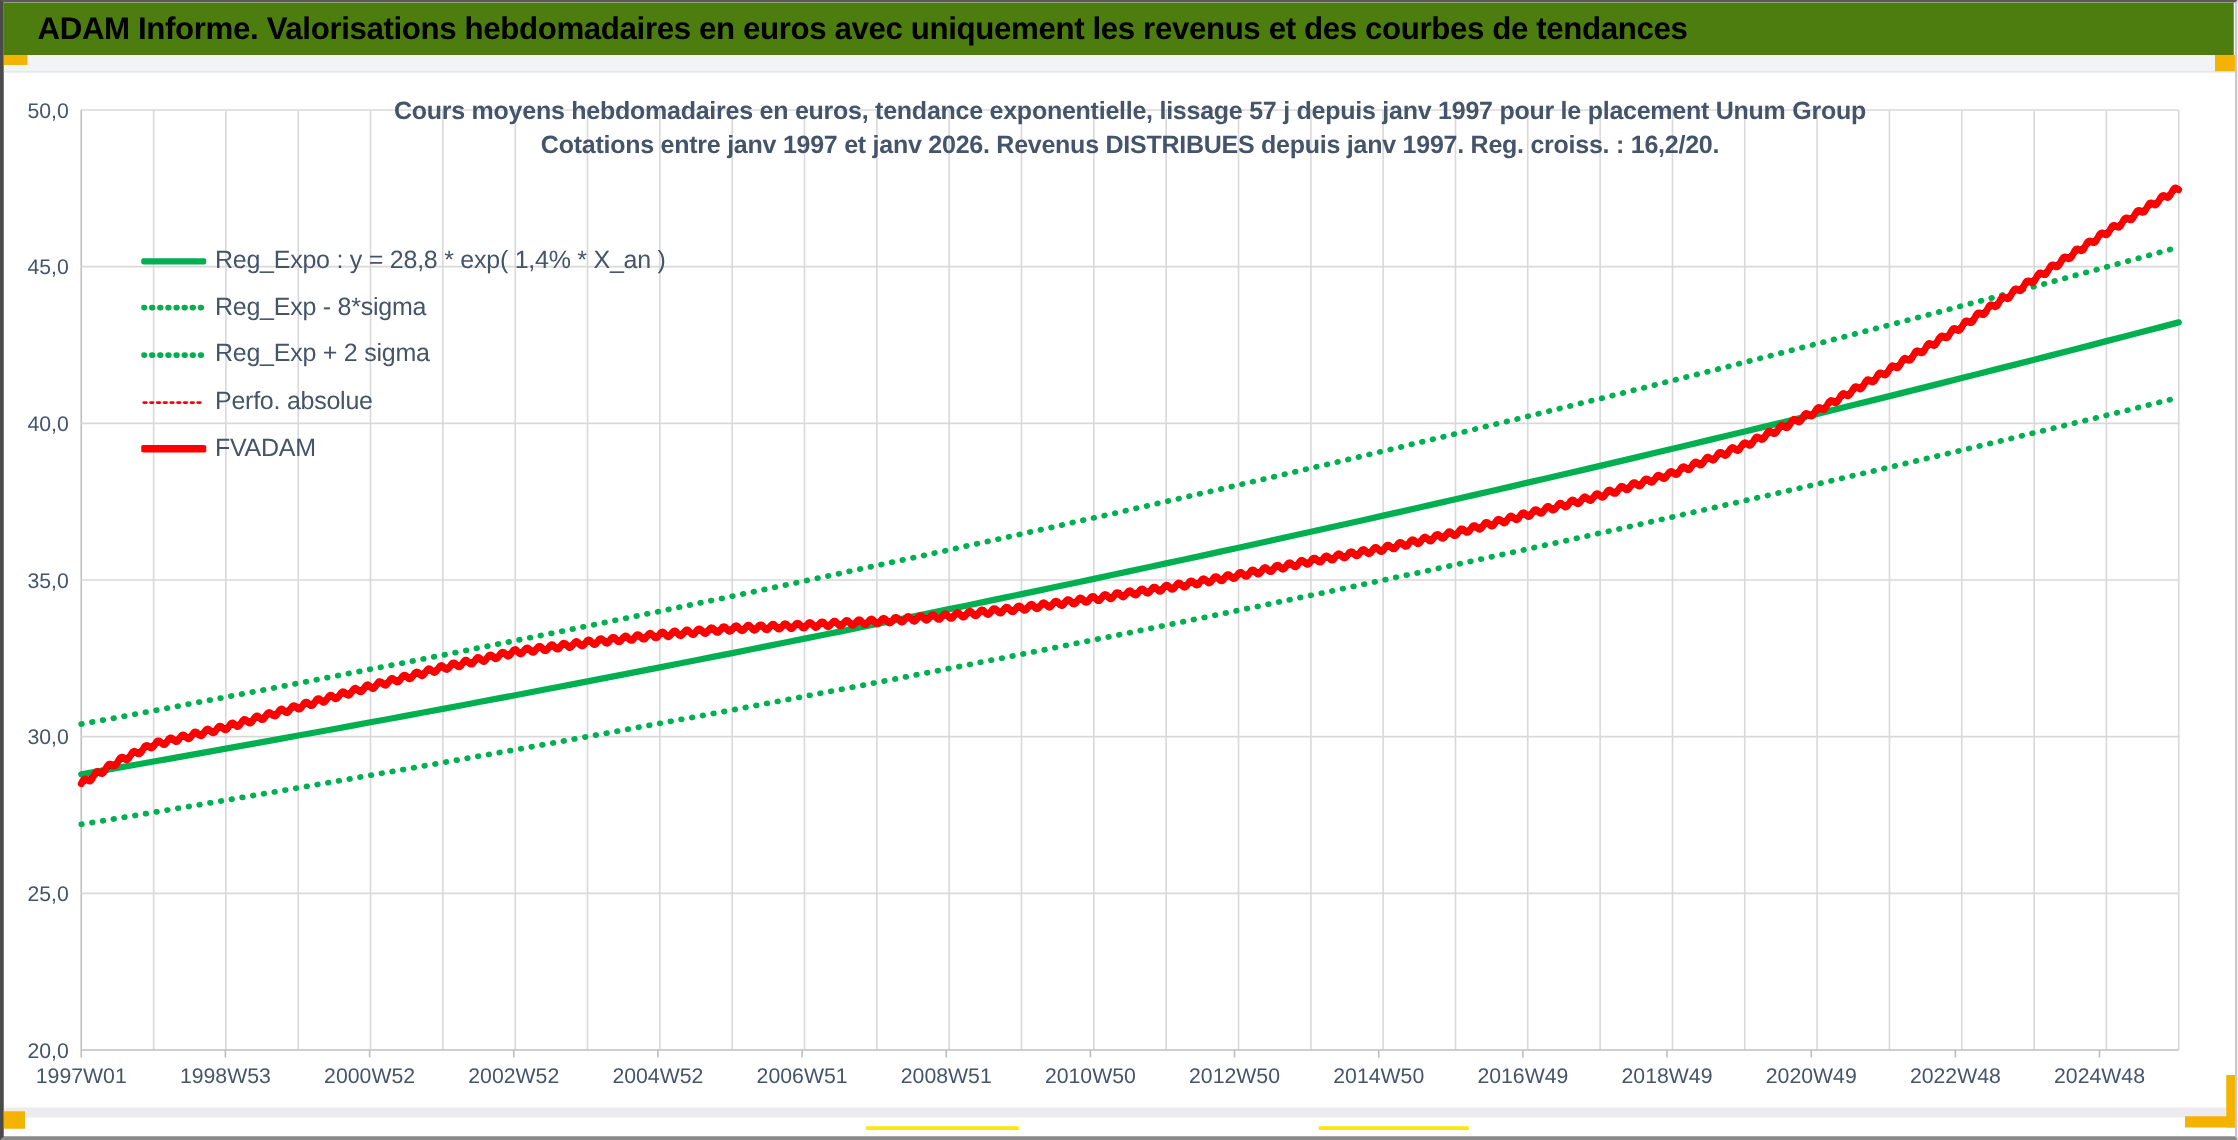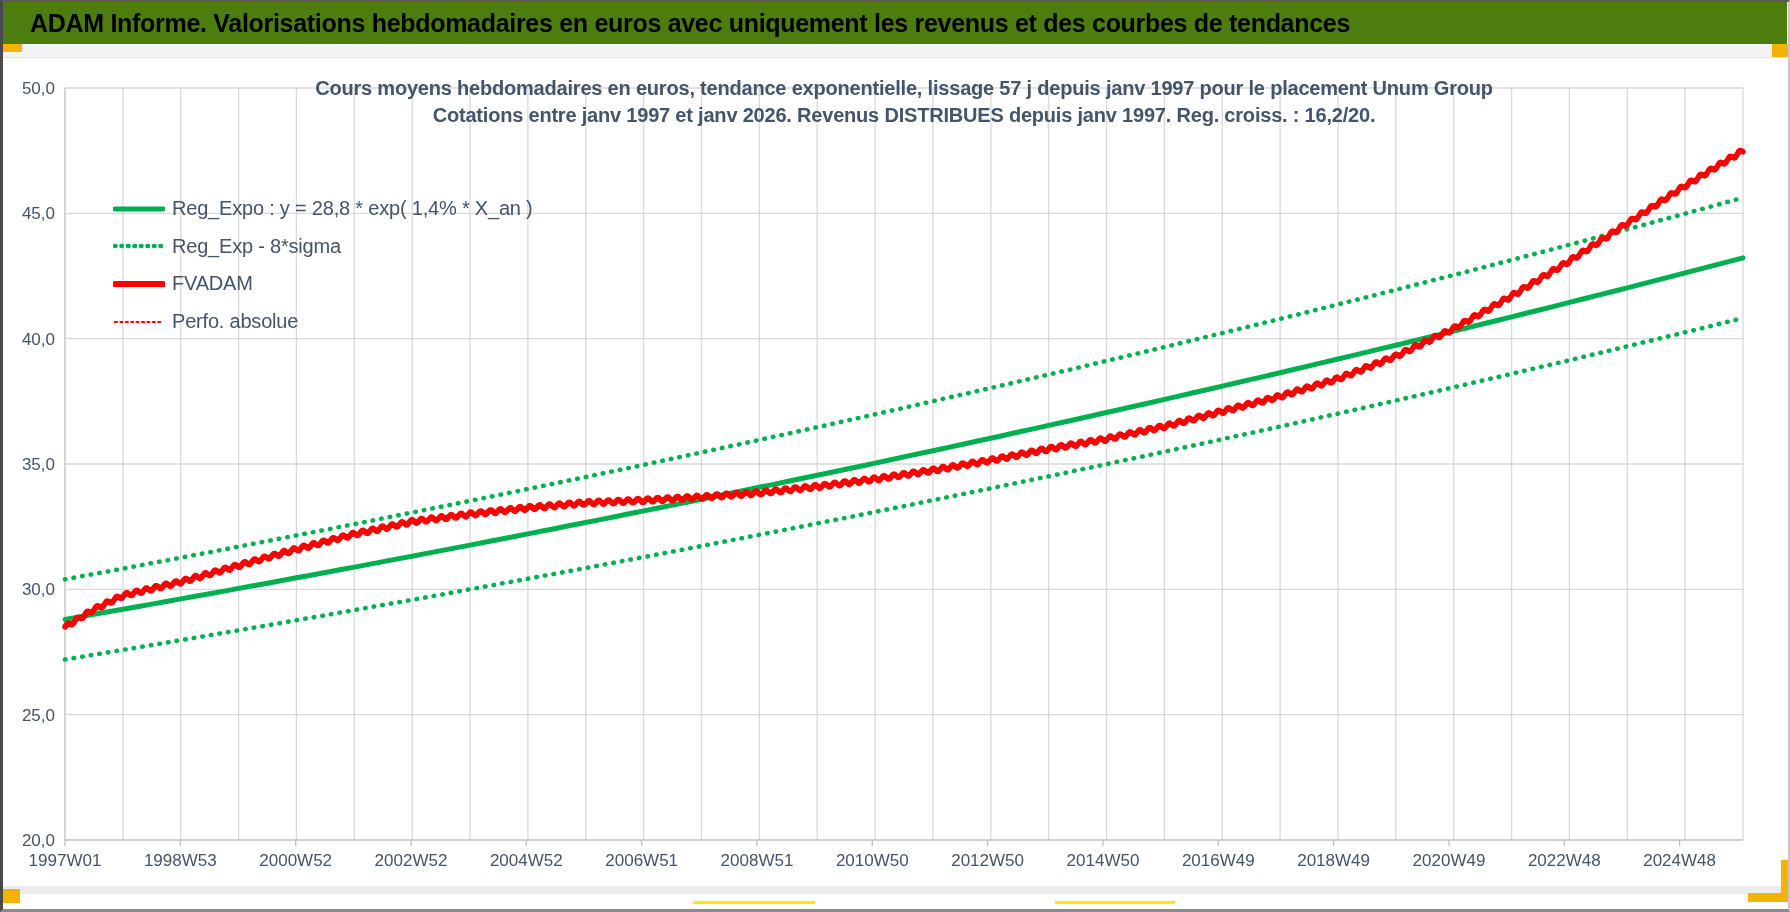--- a/index.html
+++ b/index.html
@@ -147,29 +147,35 @@
           <span>Reg_Expo : y = 28,8 * exp( 1,4% *  X_an )</span>
         </div>
         <div class="legend-row">
           <svg width="52" height="16">
             <line x1="2" y1="8" x2="50" y2="8" stroke="#00B050" stroke-width="4.6" stroke-dasharray="0.5 6" stroke-linecap="round"></line>
           </svg>
           <span>Reg_Exp - 8*sigma</span>
         </div>
         <div class="legend-row">
           <svg width="52" height="16">
-            <line x1="2" y1="8" x2="50" y2="8" stroke="#FF0000" stroke-width="6" stroke-linecap="round"></line>
+            <line x1="2" y1="8" x2="50" y2="8" stroke="#00B050" stroke-width="4.6" stroke-dasharray="0.5 6" stroke-linecap="round"></line>
           </svg>
-          <span>FVADAM</span>
+          <span>Reg_Exp + 2 sigma</span>
         </div>
         <div class="legend-row">
           <svg width="52" height="16">
             <line x1="2" y1="8" x2="50" y2="8" stroke="#FF0000" stroke-width="2.2" stroke-dasharray="2 3.4" stroke-linecap="round"></line>
           </svg>
           <span>Perfo. absolue</span>
+        </div>
+        <div class="legend-row">
+          <svg width="52" height="16">
+            <line x1="2" y1="8" x2="50" y2="8" stroke="#FF0000" stroke-width="6" stroke-linecap="round"></line>
+          </svg>
+          <span>FVADAM</span>
         </div>
       </div>
   </div>
 
   <div class="row-divider"></div>
 
   <div class="deco" id="h-tl" style="left: 0px; top: 42px; width: 19px; height: 8px; background: rgb(245, 179, 1);"></div>
   <div class="deco" id="h-tr" style="left: 1769px; top: 42px; width: 19px; height: 13px; background: rgb(245, 179, 1);"></div>
   <div class="deco" id="h-bl" style="left: 0px; top: 887px; width: 17px; height: 14px; background: rgb(245, 179, 1);"></div>
   <div class="deco" id="h-br-v" style="left: 1778px; top: 858px; width: 10px; height: 42px; background: rgb(245, 179, 1);"></div>

